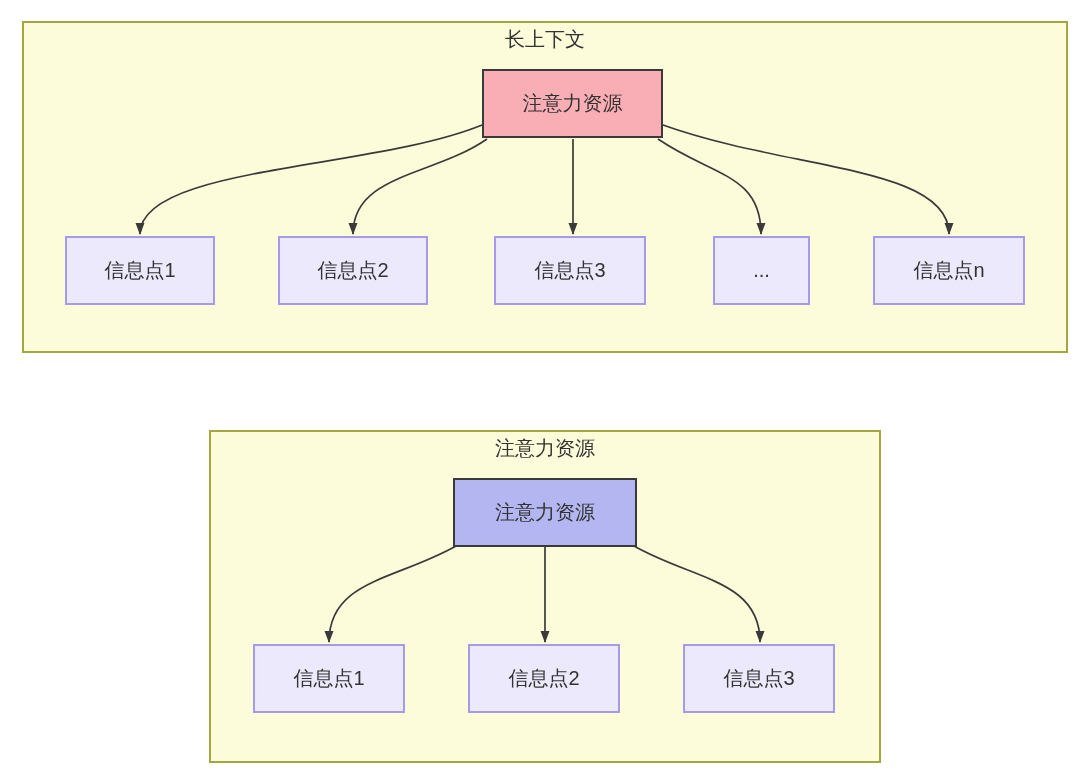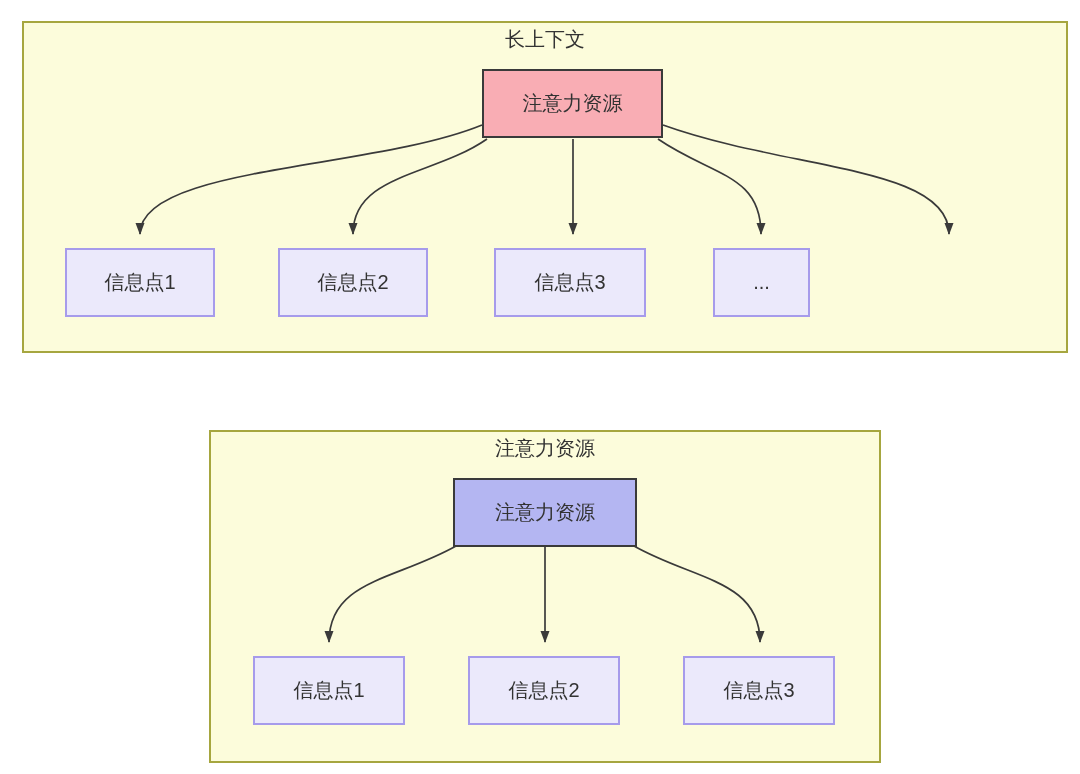--- a/index.html
+++ b/index.html
@@ -53,21 +53,20 @@
     text-align: center;
   }
   .node.source {
     border: 2px solid var(--source-border);
   }
   .node.source.long-src { left: 482px; top: 69px; width: 181px; height: 69px; background: var(--long-source-bg); }
   .node.source.short-src { left: 453px; top: 478px; width: 184px; height: 69px; background: var(--short-source-bg); }
   .node.info {
     background: var(--info-bg);
     border: 2px solid var(--info-border);
-    margin-top: 12px;
   }
   .lt { top: 236px; height: 69px; }
   .lt.t1 { left: 65px;  width: 150px; }
   .lt.t2 { left: 278px; width: 150px; }
   .lt.t3 { left: 494px; width: 152px; }
   .lt.t4 { left: 713px; width: 97px;  }
   .lt.t5 { left: 873px; width: 152px; }
   .st { top: 644px; height: 69px; width: 152px; }
   .st.t1 { left: 253px; }
   .st.t2 { left: 468px; }
@@ -112,19 +111,20 @@
     <path class="link" d="M 456 546 C 396 580, 329 580, 329 642" marker-end="url(#ah)"></path>
     <path class="link" d="M 545 547 L 545 642" marker-end="url(#ah)"></path>
     <path class="link" d="M 634 546 C 694 580, 760 580, 760 642" marker-end="url(#ah)"></path>
   </svg>
 
   <div class="node source long-src">注意力资源</div>
   <div class="node info lt t1">信息点1</div>
   <div class="node info lt t2">信息点2</div>
   <div class="node info lt t3">信息点3</div>
   <div class="node info lt t4">...</div>
+  <div class="node info lt t5">信息点n</div>
 
   <div class="node source short-src">注意力资源</div>
   <div class="node info st t1">信息点1</div>
   <div class="node info st t2">信息点2</div>
   <div class="node info st t3">信息点3</div>
 
 </div>
 
 </body></html>

